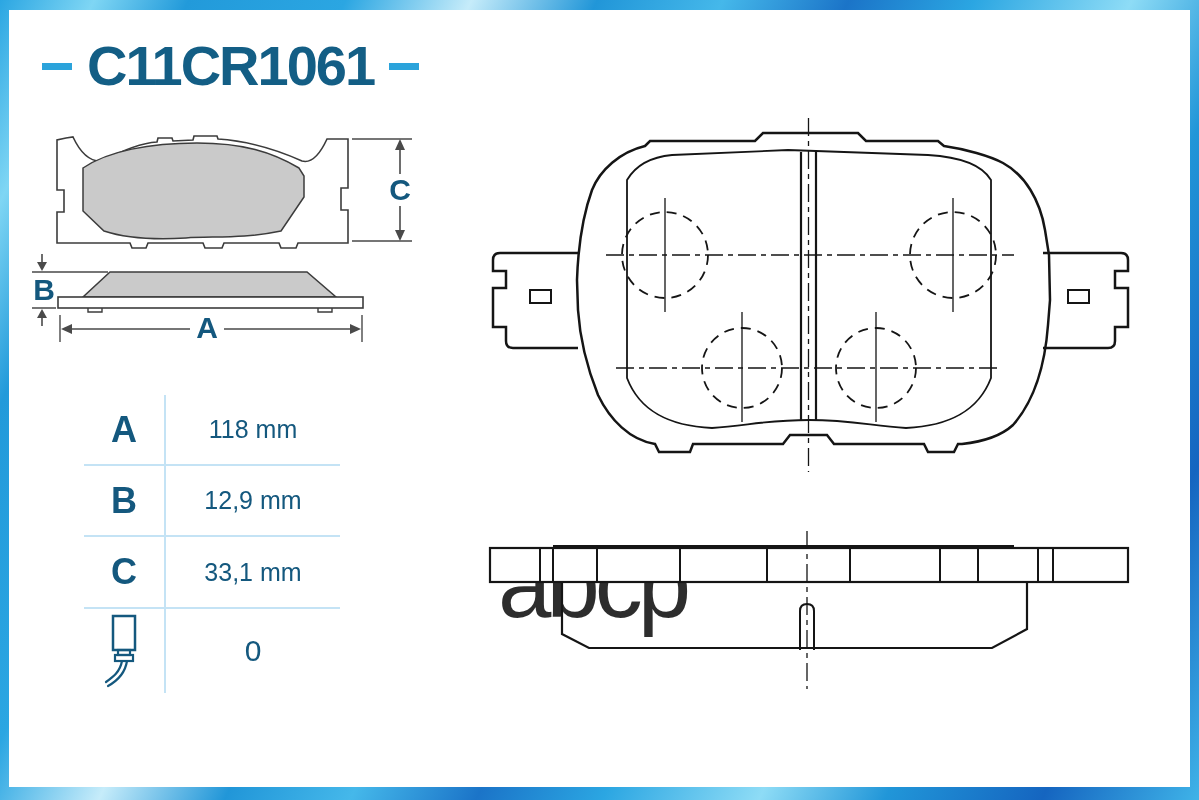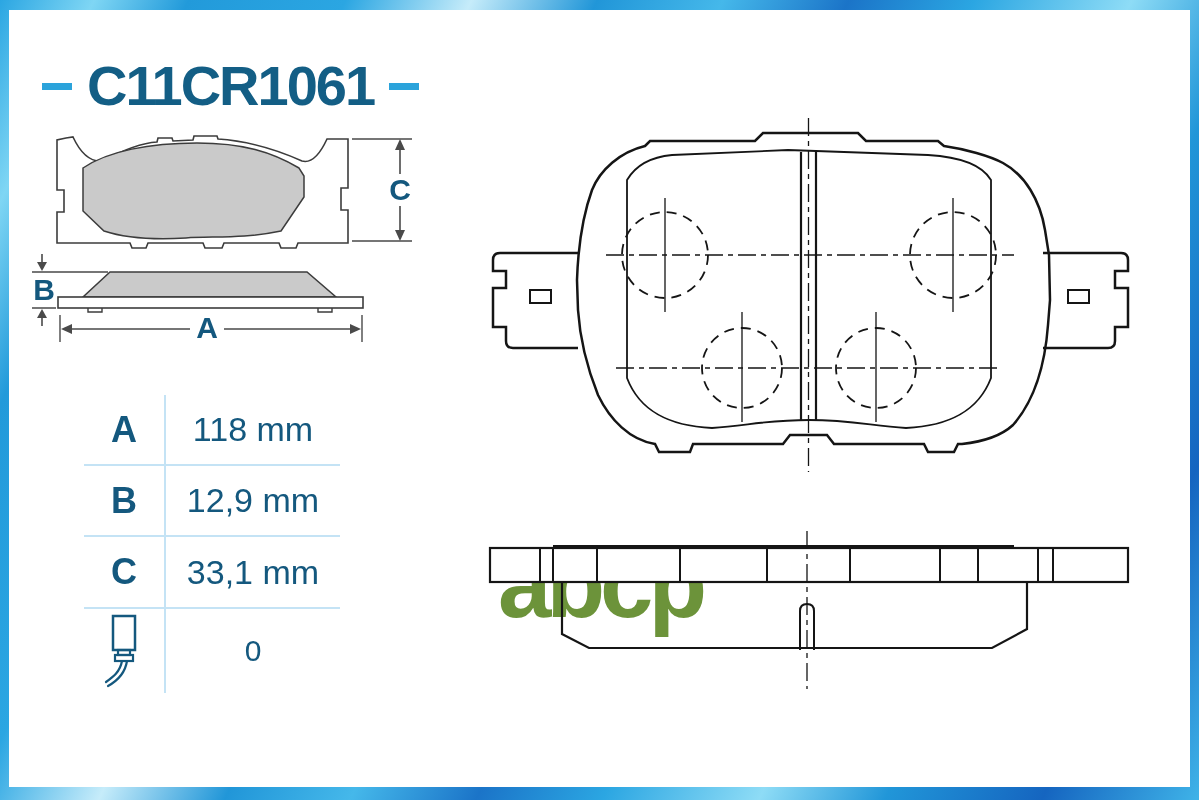--- a/index.html
+++ b/index.html
@@ -11,46 +11,46 @@
       #2ba6e2 0%, #7fd6f4 6%, #229ada 12%, #2ba6e2 22%, #c6ecfa 30%,
       #2196d8 38%, #45b8ea 46%, #1b74c8 54%, #2ba6e2 62%, #8edcf6 72%,
       #2196d8 80%, #1565c0 90%, #3fb3e8 100%);
   }
   .card{
     position:absolute;left:9px;top:10px;width:1181px;height:777px;
     background:#ffffff;
   }
   .title{
     position:absolute;left:33px;top:28px;height:56px;
-    display:flex;align-items:center;gap:15px;z-index:3;margin-top:20px;
+    display:flex;align-items:center;gap:15px;z-index:3;
   }
   .title .dash{display:inline-block;width:30px;height:7px;background:#2BA3DB;}
   .title .part{
     font-size:56px;font-weight:bold;color:#135E85;letter-spacing:-2px;line-height:1;
   }
   .left-svg{position:absolute;left:16px;top:115px;z-index:2;}
   .rt-svg{position:absolute;left:469px;top:102px;z-index:2;}
   .rb-svg{position:absolute;left:469px;top:508px;z-index:2;}
   .watermark{
     position:absolute;left:489px;top:526px;z-index:1;
-    font-size:96px;font-weight:bold;letter-spacing:-5px;line-height:1;
-    color:#4d7c0f;opacity:0.82;
+    font-size:96px;font-weight:normal;letter-spacing:-5px;line-height:1;
+    color:#000000;opacity:0.82;
   }
   .dims-table{position:absolute;left:75px;top:385px;width:256px;z-index:2;}
   .trow{display:grid;grid-template-columns:82px 174px;}
   .trow.h1{height:69px;}.trow.h2{height:69px;}.trow.h3{height:70px;}
   .trow.h4{height:70px;}.trow.h5{height:84px;}
   .trow:not(:last-child){border-bottom:2px solid #C4E3F5;}
   .tlabel{
     border-right:2px solid #C4E3F5;display:flex;align-items:center;justify-content:center;
     font-weight:bold;font-size:36px;color:#14587E;
   }
   .tvalue{
     display:flex;align-items:center;justify-content:center;
-    font-size:34px;color:#14587E;
+    font-size:25px;color:#14587E;
   }
   .tvalue.zero{font-size:30px;}
   .dim-label{font-family:"Liberation Sans",sans-serif;font-weight:bold;font-size:30px;fill:#14587E;}
   svg{display:block;}
 </style>
 </head>
 <body>
 
 <div class="card">
 

